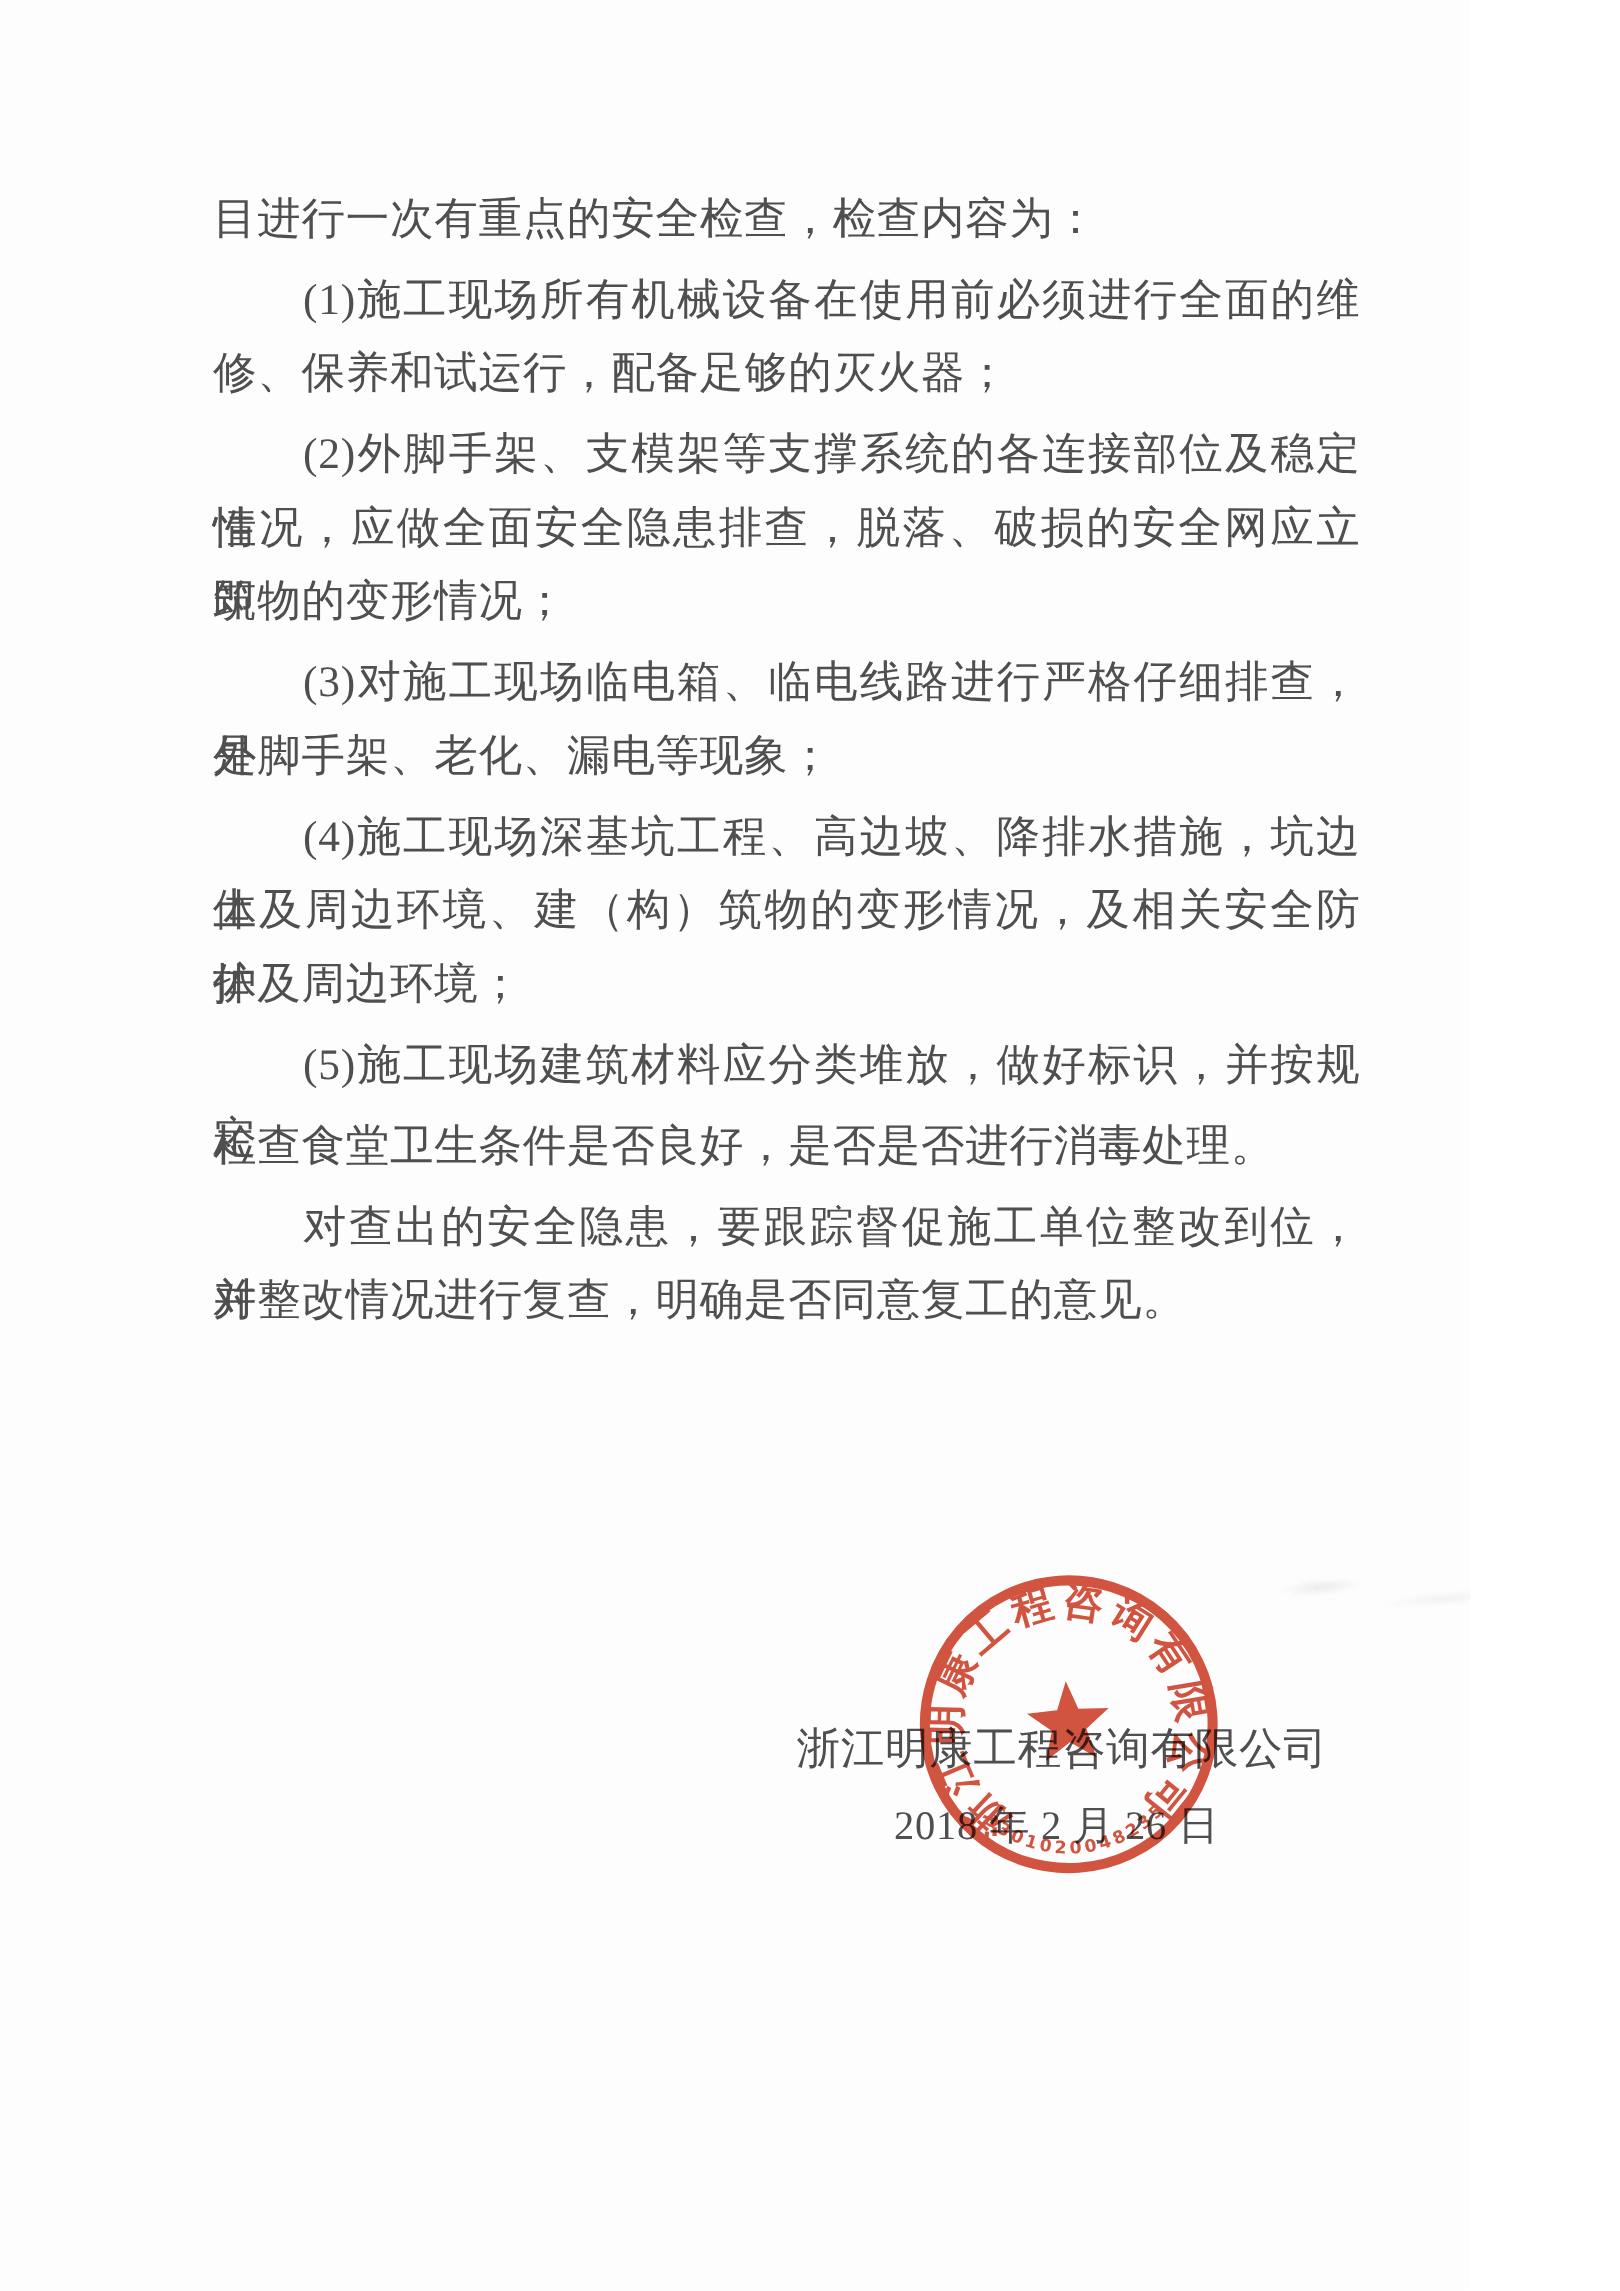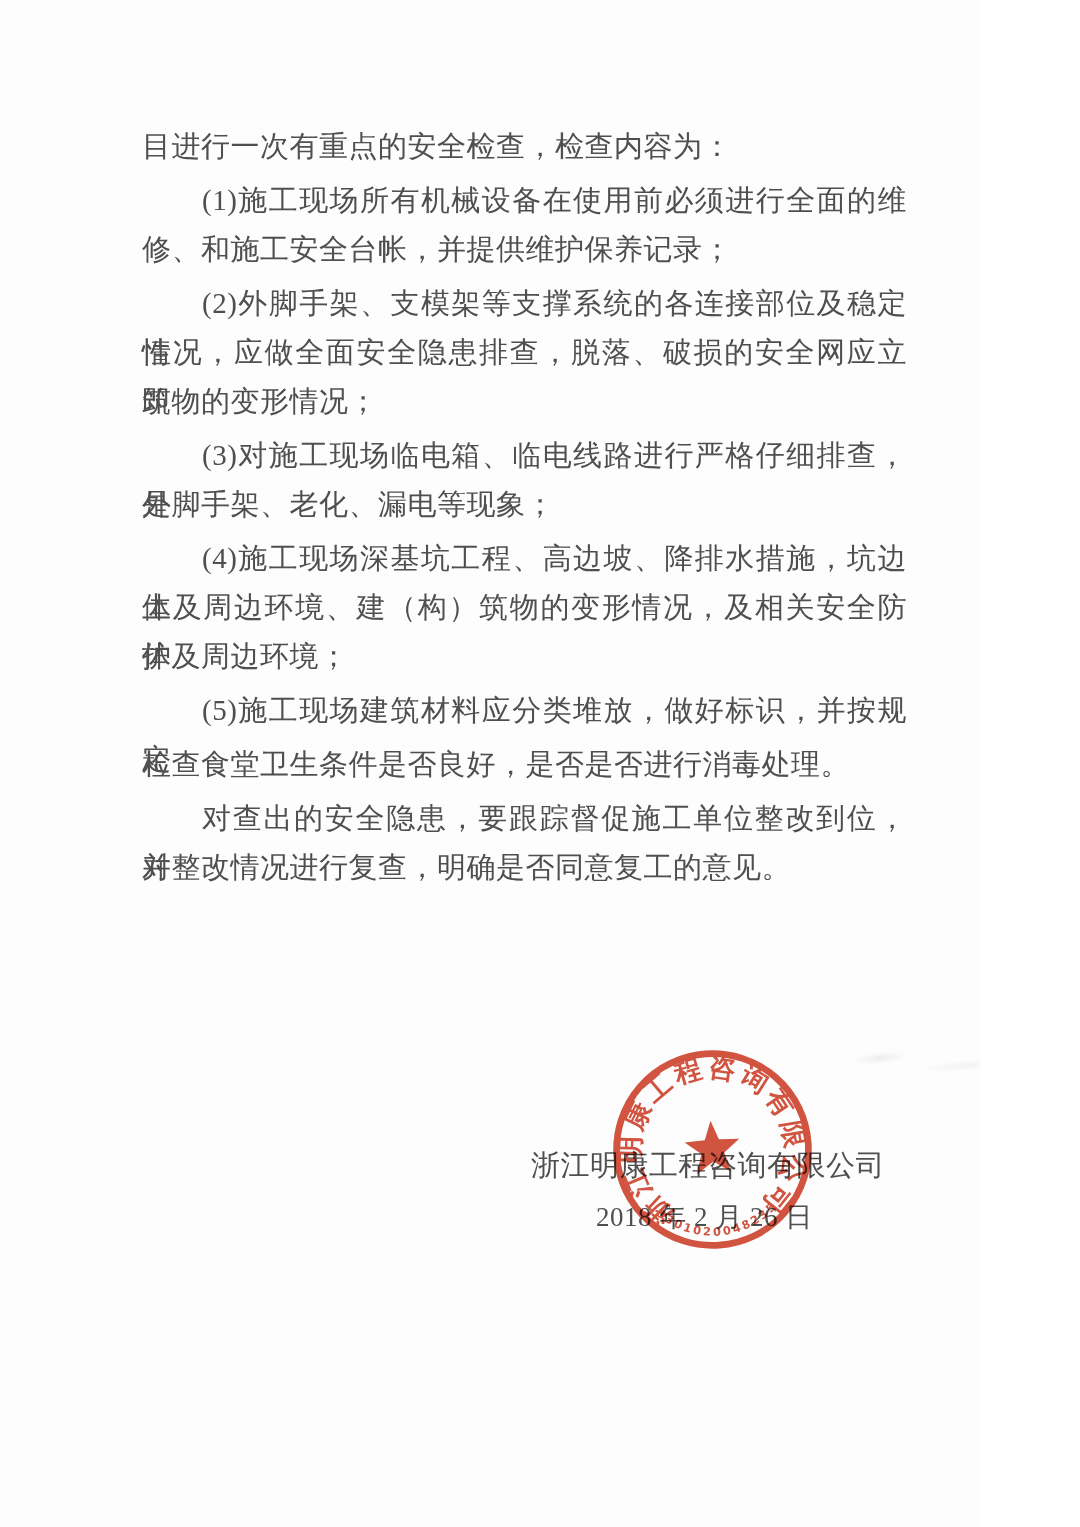--- a/index.html
+++ b/index.html
@@ -110,21 +110,21 @@
 <body>
 
 <div class="page">
 
   <div class="doc-body">
       <div class="para">
         <div class="line">目进行一次有重点的安全检查，检查内容为：</div>
       </div>
       <div class="para">
         <div class="line justify indent">(1)施工现场所有机械设备在使用前必须进行全面的维</div>
-        <div class="line">修、和施工安全台帐，并提供维护保养记录；</div>
+        <div class="line">修、保养和试运行，配备足够的灭火器；</div>
       </div>
       <div class="para">
         <div class="line justify indent">(2)外脚手架、支模架等支撑系统的各连接部位及稳定性</div>
         <div class="line justify">情况，应做全面安全隐患排查，脱落、破损的安全网应立即</div>
         <div class="line">筑物的变形情况；</div>
       </div>
       <div class="para">
         <div class="line justify indent">(3)对施工现场临电箱、临电线路进行严格仔细排查，是</div>
         <div class="line">外脚手架、老化、漏电等现象；</div>
       </div>

